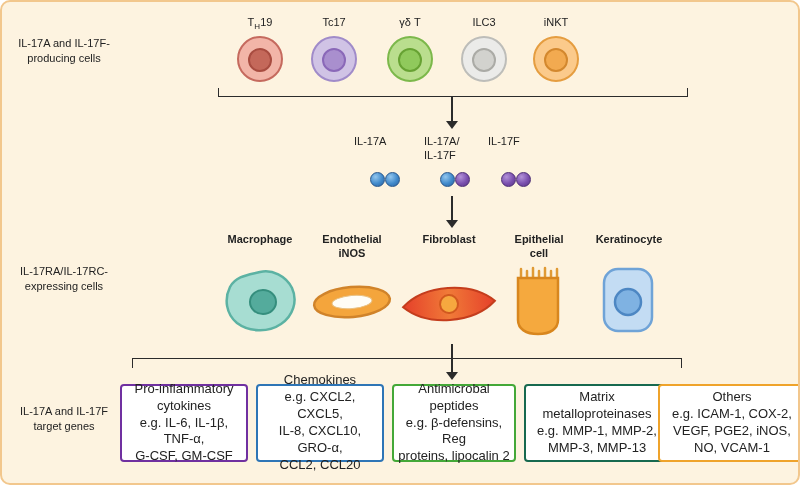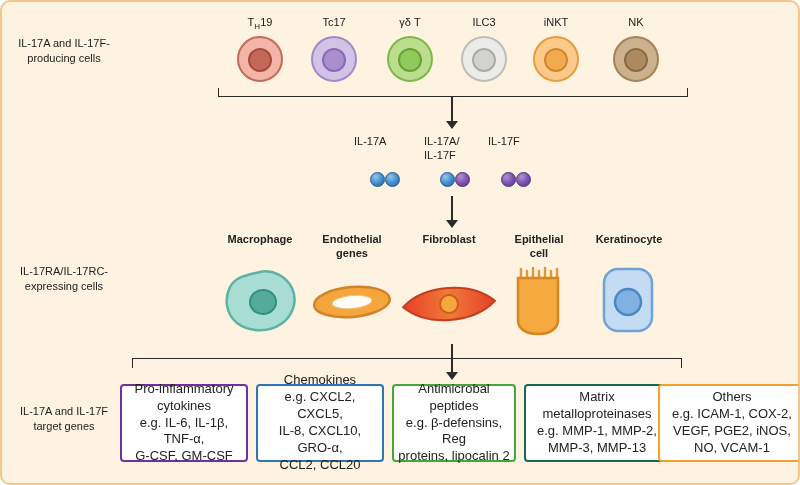--- a/index.html
+++ b/index.html
@@ -88,26 +88,20 @@
     <div class="pbody c-ilc3">
         <div class="nucleus"></div>
       </div>
   </div>
   <div class="pcell" style="left:522px">
     <div class="plabel">iNKT</div>
     <div class="pbody c-inkt">
         <div class="nucleus"></div>
       </div>
   </div>
-  <div class="pcell" style="left:602px">
-    <div class="plabel">NK</div>
-    <div class="pbody c-nk">
-        <div class="nucleus"></div>
-      </div>
-  </div>
 
   <div class="bracket-up" style="left:216px; top:86px; width:470px; height:9px"></div>
   <div class="vline" style="left:449px; top:95px; height:24px"></div>
   <div class="arrowhead" style="left:444px; top:119px"></div>
 
   <div class="cyt-label" style="left:352px; width:62px">IL-17A</div>
   <div class="cyt-label" style="left:422px; width:62px">IL-17A/
 IL-17F</div>
   <div class="cyt-label" style="left:486px; width:56px">IL-17F</div>
 
@@ -116,21 +110,21 @@
   <div class="dot dot-blue" style="left:438px; top:170px"></div>
   <div class="dot dot-purple" style="left:453px; top:170px"></div>
   <div class="dot dot-purple" style="left:499px; top:170px"></div>
   <div class="dot dot-purple" style="left:514px; top:170px"></div>
 
   <div class="vline" style="left:449px; top:194px; height:24px"></div>
   <div class="arrowhead" style="left:444px; top:218px"></div>
 
   <div class="rlabel" style="left:212px">Macrophage</div>
   <div class="rlabel" style="left:304px">Endothelial
-genes</div>
+iNOS</div>
   <div class="rlabel" style="left:401px">Fibroblast</div>
   <div class="rlabel" style="left:491px">Epithelial
 cell</div>
   <div class="rlabel" style="left:581px">Keratinocyte</div>
 
   <svg class="cellsvg" style="left:220px; top:266px" width="78" height="68" viewBox="0 0 78 68">
     <path d="M38,4 C50,1 64,8 70,20 C76,33 71,48 59,56 C46,65 27,64 15,55 C4,46 2,31 8,19 C14,8 26,7 38,4 Z" fill="#a7ddd2" stroke="#5cb2a3" stroke-width="2.5"></path>
     <ellipse cx="41" cy="34" rx="13" ry="12" fill="#54ab9c" stroke="#358e7d" stroke-width="2"></ellipse>
   </svg>
 

